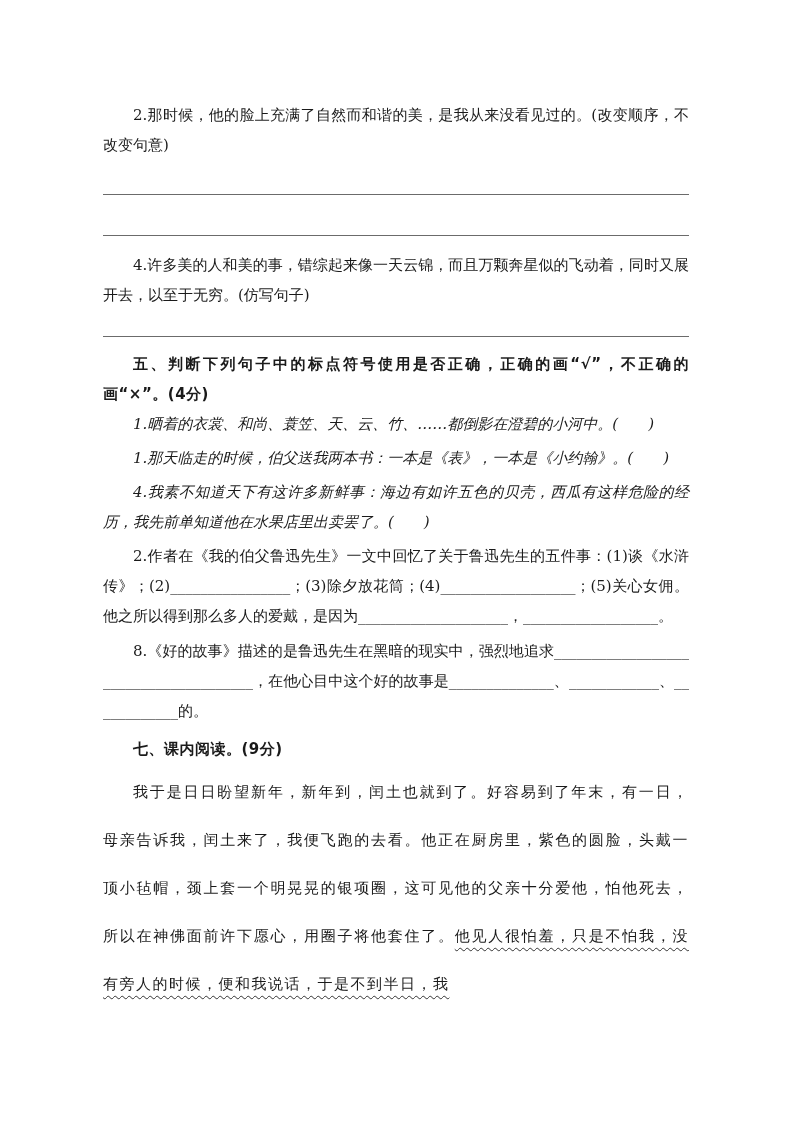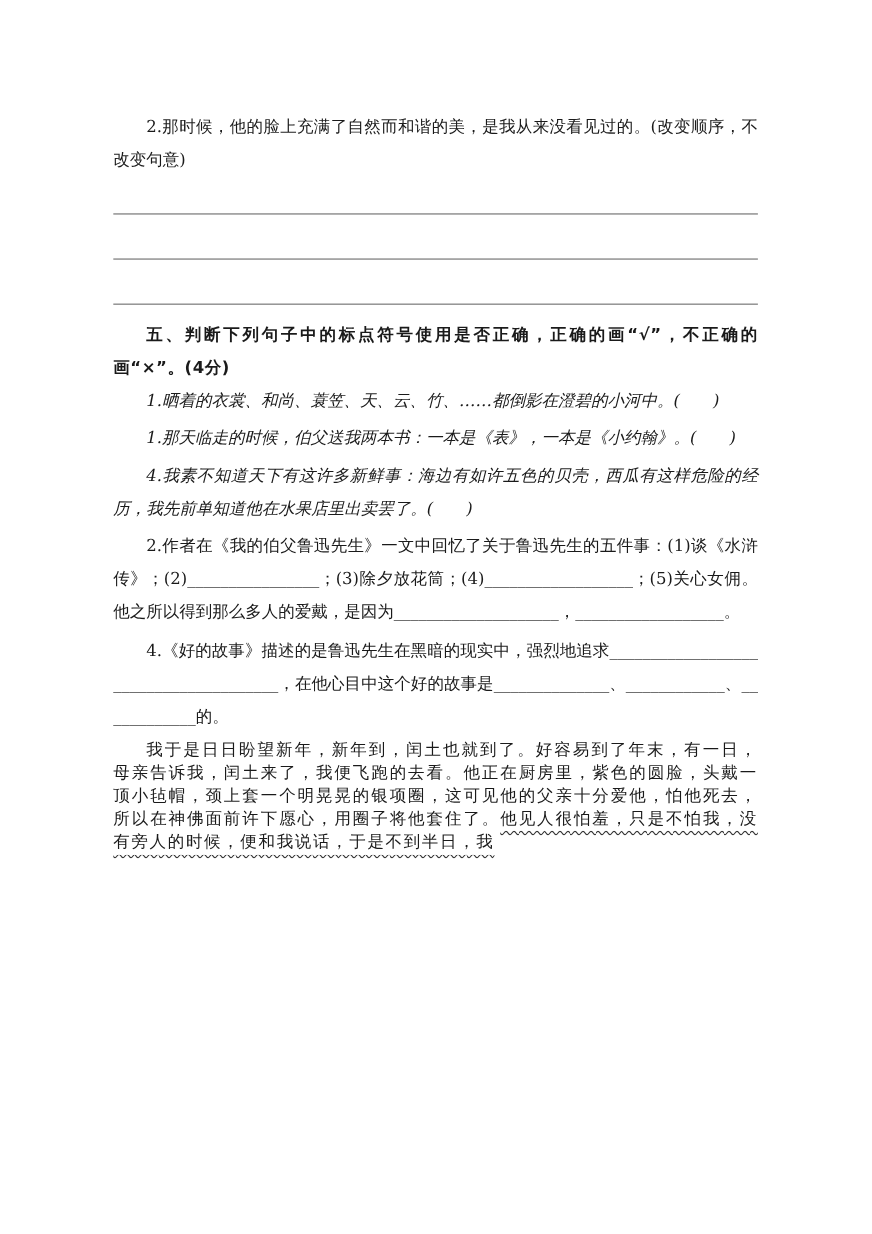--- a/index.html
+++ b/index.html
@@ -39,46 +39,48 @@
     border-bottom: 1px solid #6b6b6b;
   }
   .answer-a { height: 34px; margin-bottom: 14px; }
   .answer-b { height: 26px; margin-bottom: 14px; }
   .answer-c { height: 26px; margin-bottom: 12px; }
   .judge-item { margin-bottom: 4px; font-style: italic; }
   .s6-item { margin-bottom: 5px; }
   .s6-title { margin-top: 4px; margin-bottom: 2px; }
   .s7-title { margin-top: 8px; margin-bottom: 4px; }
   .passage {
-    line-height: 21px;
+    line-height: 48px;
     letter-spacing: 1.5px;
   }
   .wavy {
     text-decoration-line: underline;
     text-decoration-style: wavy;
     text-decoration-thickness: 1px;
     text-underline-offset: 6px;
     text-decoration-color: #333333;
   }
 </style>
 </head>
 <body>
 
 <div class="page">
 
   <p class="body-text q">2.那时候，他的脸上充满了自然而和谐的美，是我从来没看见过的。(改变顺序，不改变句意)</p>
   <div class="answer-line answer-a"></div>
 
   <div class="answer-line answer-b"></div>
 
+  <p class="body-text q">4.许多美的人和美的事，错综起来像一天云锦，而且万颗奔星似的飞动着，同时又展开去，以至于无穷。(仿写句子)</p>
   <div class="answer-line answer-c"></div>
 
   <p class="body-text section-title q">五、判断下列句子中的标点符号使用是否正确，正确的画“√”，不正确的画“×”。(4分)</p>
   <p class="body-text q judge-item">1.晒着的衣裳、和尚、蓑笠、天、云、竹、……都倒影在澄碧的小河中。(　　)</p>
   <p class="body-text q judge-item">1.那天临走的时候，伯父送我两本书：一本是《表》，一本是《小约翰》。(　　)</p>
   <p class="body-text q judge-item">4.我素不知道天下有这许多新鲜事：海边有如许五色的贝壳，西瓜有这样危险的经历，我先前单知道他在水果店里出卖罢了。(　　)</p>
 
   <p class="body-text q s6-item">2.作者在《我的伯父鲁迅先生》一文中回忆了关于鲁迅先生的五件事：(1)谈《水浒传》；(2)________________；(3)除夕放花筒；(4)__________________；(5)关心女佣。他之所以得到那么多人的爱戴，是因为____________________，__________________。</p>
-  <p class="body-text q s6-item">4.《好的故事》描述的是鲁迅先生在黑暗的现实中，强烈地追求______________________________________，在他心目中这个好的故事是______________、____________、____________的。</p>
+  <p class="body-text q s6-item">8.《好的故事》描述的是鲁迅先生在黑暗的现实中，强烈地追求______________________________________，在他心目中这个好的故事是______________、____________、____________的。</p>
 
+  <p class="body-text section-title q s7-title">七、课内阅读。(9分)</p>
   <p class="body-text q passage"><span>我于是日日盼望新年，新年到，闰土也就到了。好容易到了年末，有一日，母亲告诉我，闰土来了，我便飞跑的去看。他正在厨房里，紫色的圆脸，头戴一顶小毡帽，颈上套一个明晃晃的银项圈，这可见他的父亲十分爱他，怕他死去，所以在神佛面前许下愿心，用圈子将他套住了。</span><span class="wavy">他见人很怕羞，只是不怕我，没有旁人的时候，便和我说话，于是不到半日，我</span></p>
 
 </div>
 
 </body></html>

